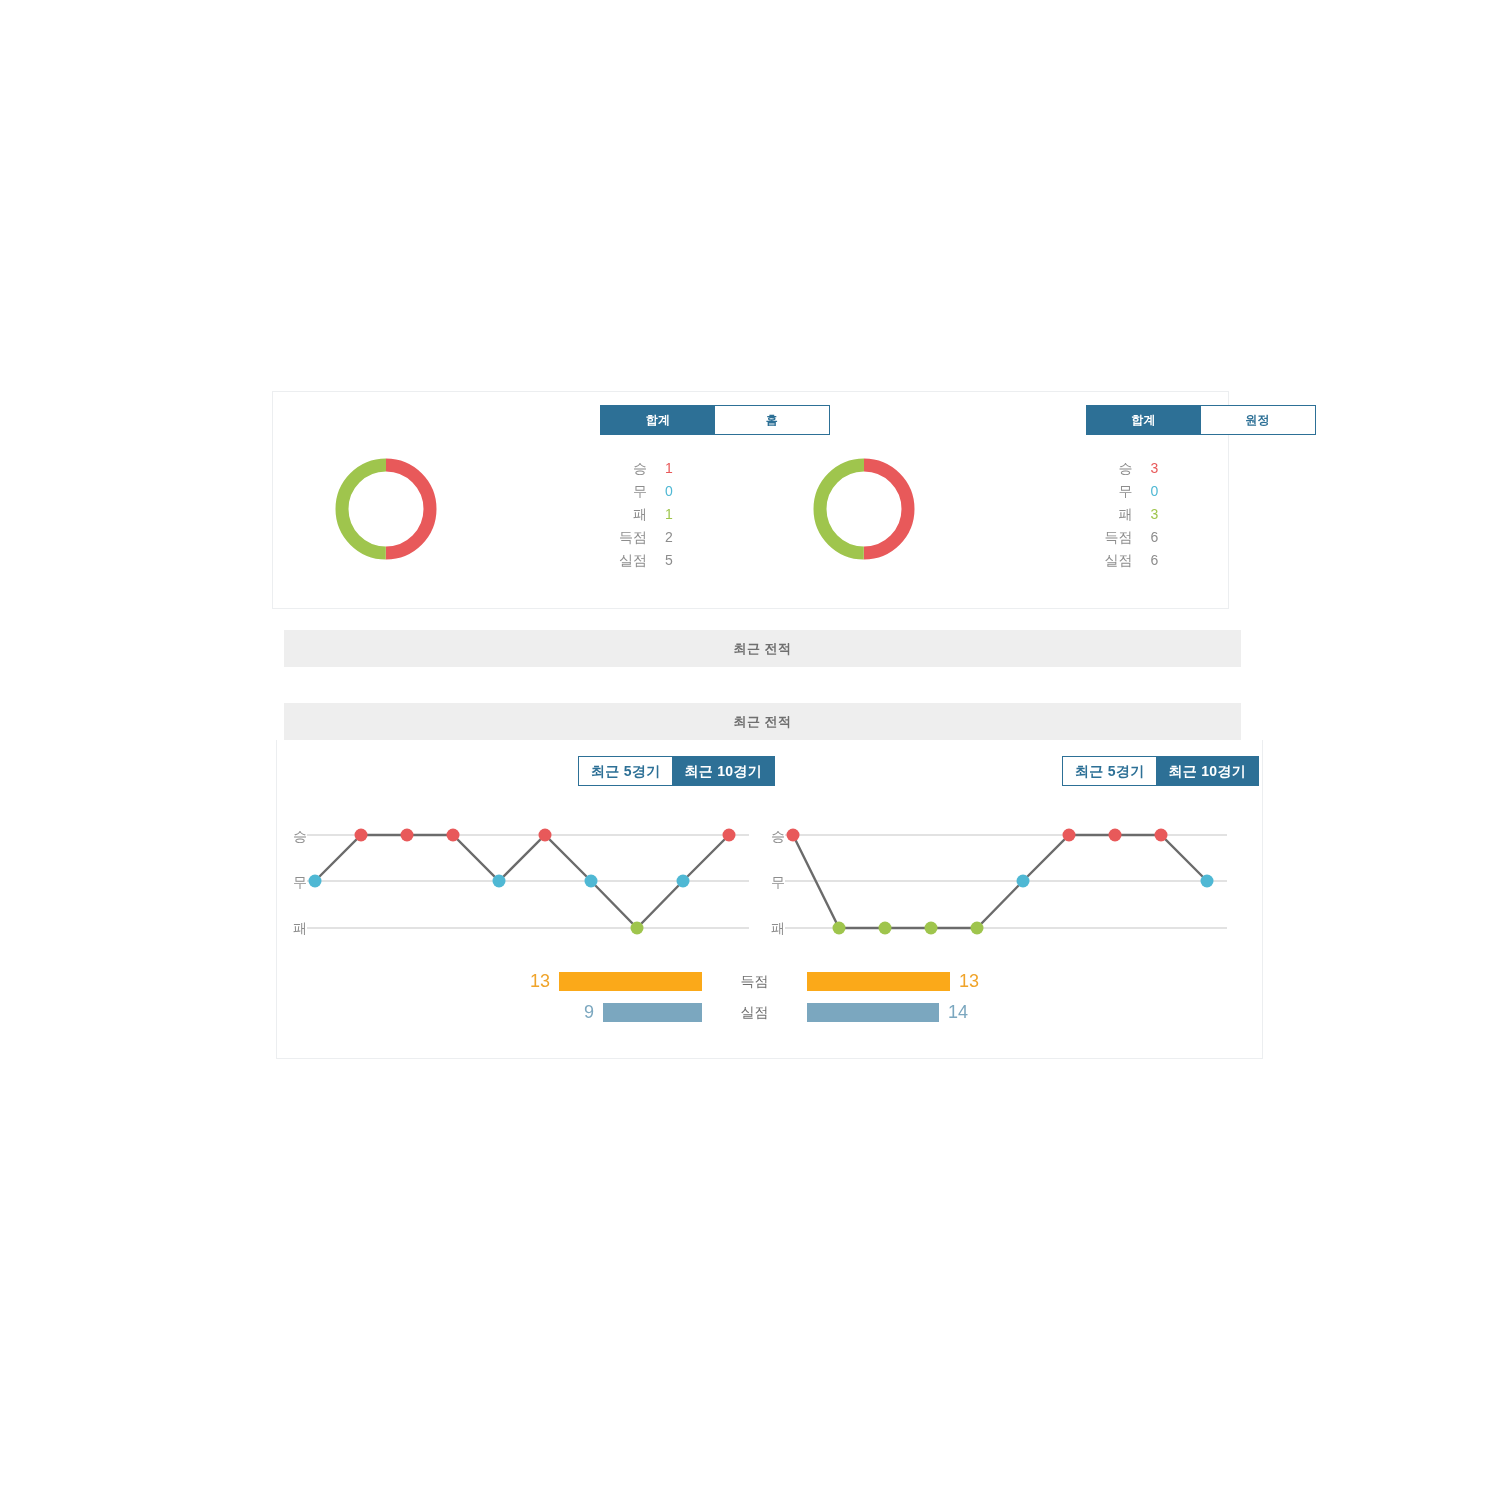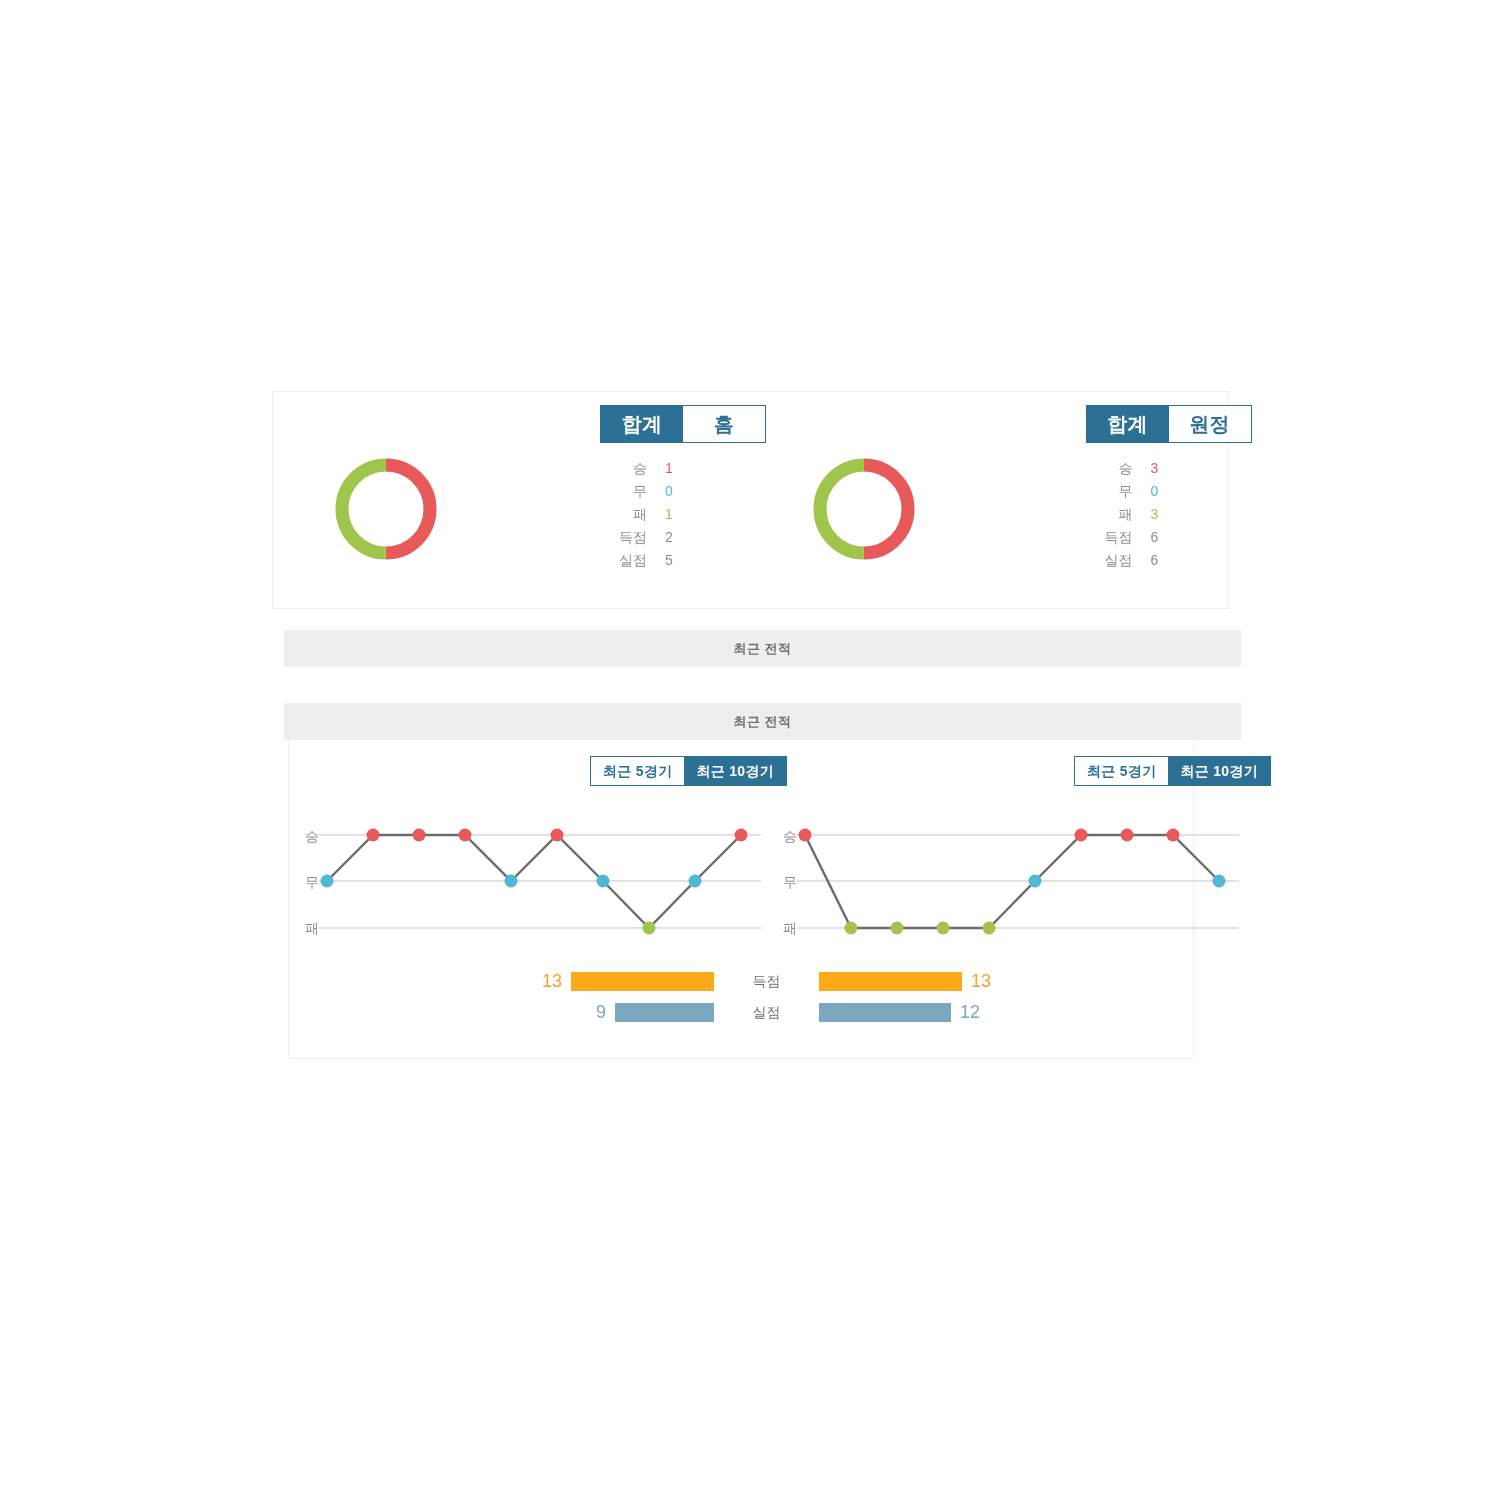--- a/index.html
+++ b/index.html
@@ -42,23 +42,23 @@
     position: absolute;
     display: flex;
     border: 1px solid #2d7096;
     box-sizing: border-box;
     background: #ffffff;
     overflow: hidden;
   }
   .tabgroup.summary-tabs-left  { left: 327px; top: 13px; }
   .tabgroup.summary-tabs-right { left: 335px; top: 13px; }
   .tabgroup .tab {
-    font-size: 20px;
+    font-size: 12px;
     line-height: 1;
-    padding: 8px 8px;
+    padding: 8px 24px;
     color: #2d7096;
     background: #ffffff;
     letter-spacing: .3px;
     white-space: nowrap;
     font-weight: 600;
     cursor: pointer;
     min-width: 66px;
     text-align: center;
   }
   .tabgroup .tab.sel {
@@ -119,23 +119,23 @@
     align-items: center;
     justify-content: center;
     letter-spacing: .5px;
   }
   #sec-head-1 { top: 630px; }
   #sec-head-2 { top: 703px; }
 
   
   .panel-form {
     position: absolute;
-    left: 288px;
+    left: 276px;
     top: 740px;
-    width: 906px;
+    width: 987px;
     height: 319px;
     background: #ffffff;
     border: 1px solid #eceef0;
     border-top: none;
     box-sizing: border-box;
   }
   .tabgroup.form-tabs-left  { left: 301px; top: 16px; }
   .tabgroup.form-tabs-right { left: 307px; top: 16px; }
   .tabgroup.form-tabs-left .tab,
   .tabgroup.form-tabs-right .tab { padding: 7px 12px; font-size: 14px; min-width: 0; }
@@ -350,19 +350,19 @@
         </div>
       </div>
       <div class="goalrow">
         <div class="side l">
           <span class="gnum conc">9</span>
           <span class="gbar conc" id="bar-lc" style="width: 99px;"></span>
         </div>
         <div class="mid">실점</div>
         <div class="side r">
           <span class="gbar conc" id="bar-rc" style="width: 132px;"></span>
-          <span class="gnum conc">12</span>
+          <span class="gnum conc">14</span>
         </div>
       </div>
     </div>
 
   </div>
 </div>
 
 </body></html>

